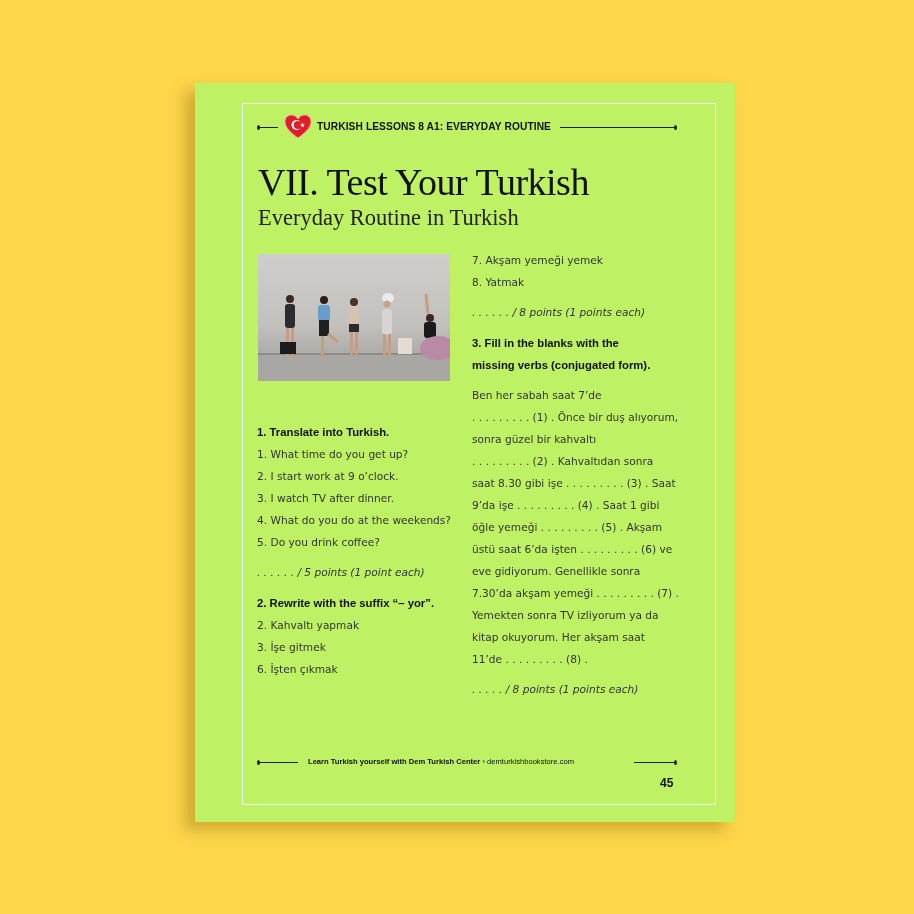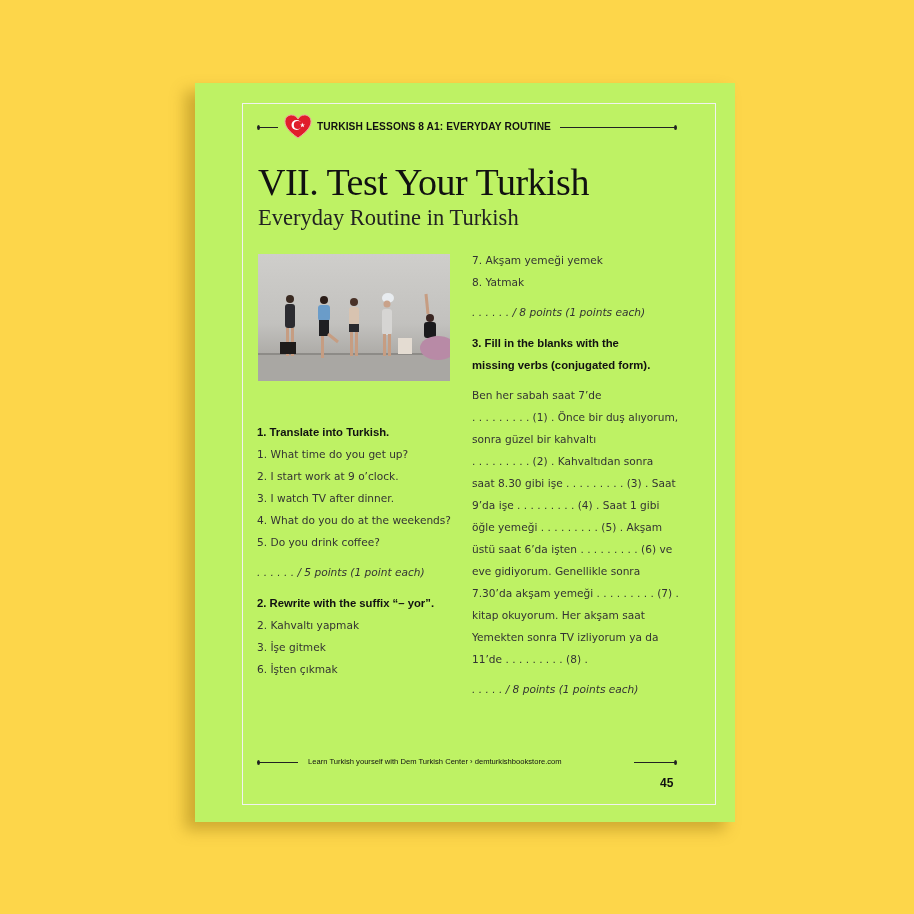--- a/index.html
+++ b/index.html
@@ -61,21 +61,21 @@
   .col .score { font-style:italic; color:#333; }
   .left-col { left:62px; top:312px; width:200px;margin-top:26px; }
   .right-col { left:277px; top:166px; width:200px; }
   .footer {
     position:absolute; left:63px; top:672px; width:420px; height:14px;
   }
   .footer-text {
     position:absolute; left:50px; top:0px; font-size:7.6px; white-space:nowrap; color:#111; line-height:14px;
     font-family:"Liberation Sans", sans-serif;
   }
-  .footer-text b { font-weight:normal; }
+  .footer-text b { font-weight:bold; }
   .page-num {
     position:absolute; left:465px; top:693px; font-family:"Liberation Sans", sans-serif; font-weight:bold; font-size:12px; color:#111;
   }
 </style>
 </head>
 <body>
 
 <div class="page">
   <div class="inner-frame"></div>
 
@@ -155,22 +155,22 @@
       <div class="line">Ben her sabah saat 7’de</div>
       <div class="line">. . . . . . . . . (1) . Önce bir duş alıyorum,</div>
       <div class="line">sonra güzel bir kahvaltı</div>
       <div class="line">. . . . . . . . . (2) . Kahvaltıdan sonra</div>
       <div class="line">saat 8.30 gibi işe . . . . . . . . . (3) . Saat</div>
       <div class="line">9’da işe . . . . . . . . . (4) . Saat 1 gibi</div>
       <div class="line">öğle yemeği . . . . . . . . . (5) . Akşam</div>
       <div class="line">üstü saat 6’da işten . . . . . . . . . (6) ve</div>
       <div class="line">eve gidiyorum. Genellikle sonra</div>
       <div class="line">7.30’da akşam yemeği . . . . . . . . . (7) .</div>
+      <div class="line">Yemekten sonra TV izliyorum ya da</div>
       <div class="line">kitap okuyorum. Her akşam saat</div>
-      <div class="line">Yemekten sonra TV izliyorum ya da</div>
       <div class="line">11’de . . . . . . . . . (8) .</div>
     </div>
     <div class="line score" style="margin-top:8px;"><span>. . . . .</span><span> / 8 points (1 points each)</span></div>
   </div>
 
   <div class="footer">
     <div class="hline left" style="left:0;top:7px;width:40px;"></div>
     <div class="footer-text"><b>Learn Turkish yourself with Dem Turkish Center</b><span> › </span><span>demturkishbookstore.com</span></div>
     <div class="hline right" style="left:376px;top:7px;width:42px;"></div>
   </div>

